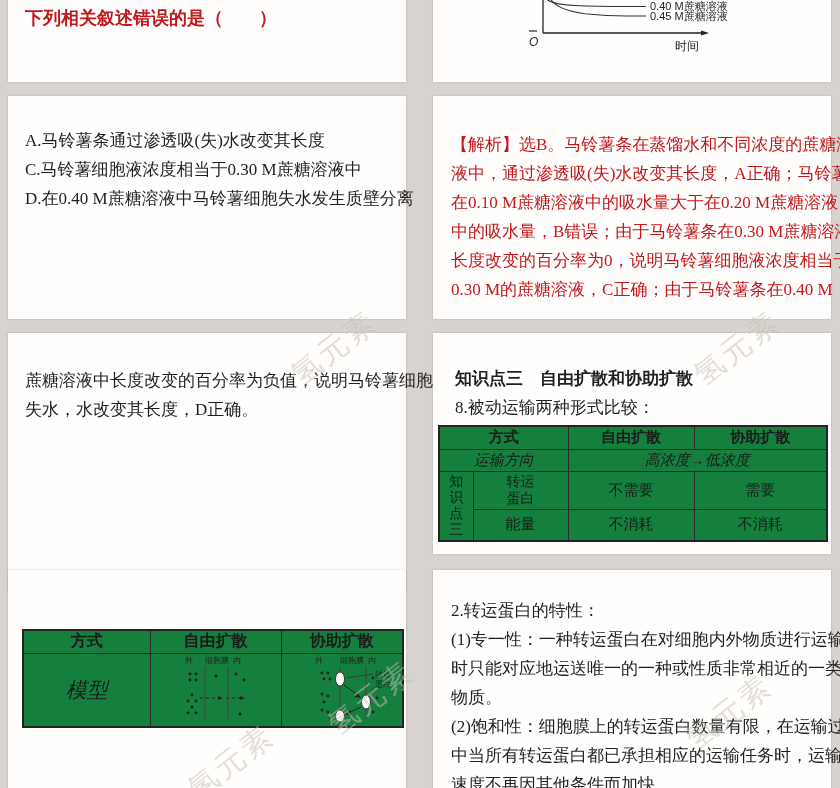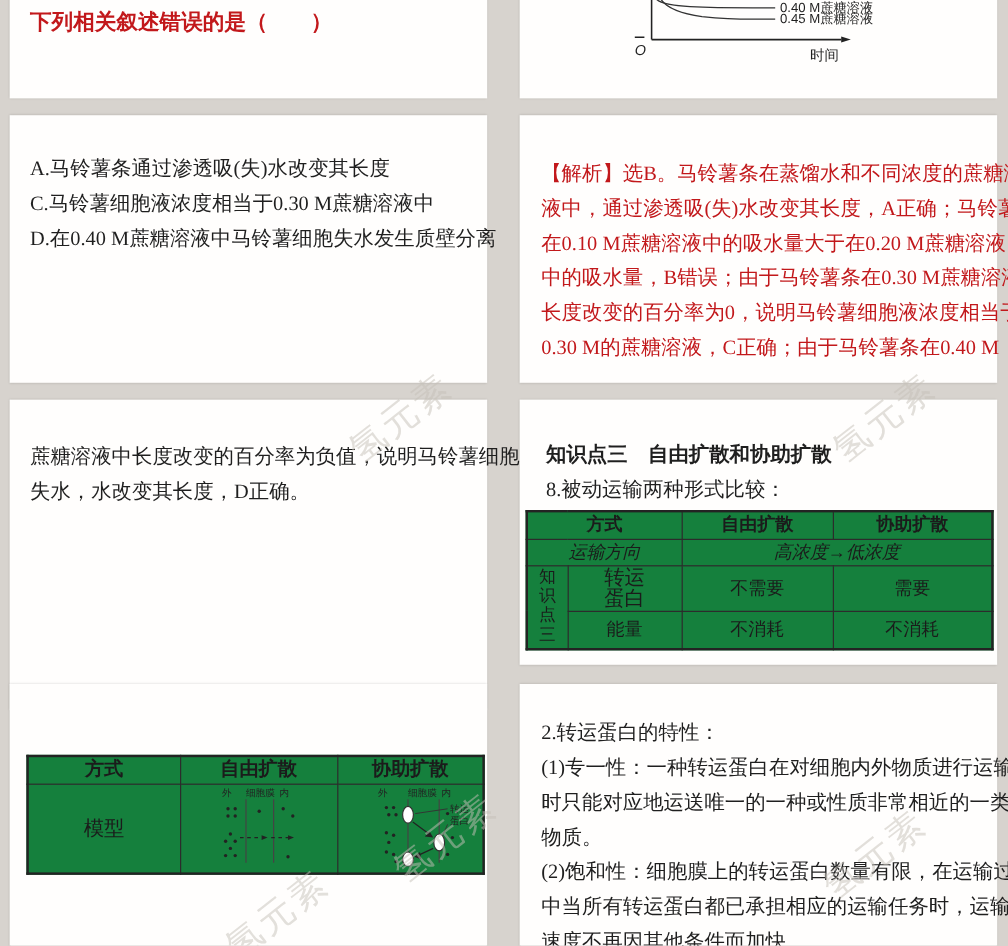--- a/index.html
+++ b/index.html
@@ -10,21 +10,21 @@
   .red .ln, .redtext{color:#c2181b;}
   .block{position:absolute;}
   .heading{font-weight:bold;font-size:17px;color:#1f1f1f;white-space:nowrap;}
   .sub{font-size:17px;color:#1f1f1f;white-space:nowrap;}
   .qline{font-size:18px;font-weight:bold;white-space:nowrap;color:#c2181b;}
   table.cmp{border-collapse:collapse;table-layout:fixed;border:2.5px solid #232323;background:#15803d;}
   table.cmp td{border:1.5px solid #2c2c2c;text-align:center;vertical-align:middle;
                padding:0;font-size:15px;color:#1b1b1b;overflow:hidden;}
   td.hd{font-weight:bold;}
   .vtext{width:16px;margin:0 auto;word-break:break-all;line-height:16px;font-size:14px;}
-  .wrap2{width:34px;margin:0 auto;word-break:break-all;line-height:17px;font-size:17px;}
+  .wrap2{width:34px;margin:0 auto;word-break:break-all;line-height:17px;font-size:14px;}
   .wm{position:absolute;color:#c6c1b9;opacity:.5;font-size:30px;letter-spacing:3px;
       transform:rotate(-38deg);pointer-events:none;z-index:6;white-space:nowrap;}
   svg text{font-family:"Liberation Sans","DejaVu Sans",sans-serif;}
   .chart-label{font-size:11px;fill:#1f1f1f;}
   .axis-label{font-size:12px;fill:#1f1f1f;}
 </style>
 </head>
 <body>
 
 <div class="slide" style="left:8px;top:-140px;height:222px;">
@@ -122,21 +122,21 @@
         <col style="width:131px">
         <col style="width:122px">
       </colgroup>
     <tbody>
         <tr style="height:23px;">
       <td class="hd" style="font-size:16px;">方式</td>
       <td class="hd" style="font-size:16px;">自由扩散</td>
       <td class="hd" style="font-size:16px;">协助扩散</td>
     </tr>
     <tr style="height:71px;">
-      <td style="font-size:17px;">模型</td>
+      <td style="font-size:21px;font-style:italic;">模型</td>
       <td>
         <svg width="127" height="68" viewBox="0 0 127 68">
           <text x="33" y="9" font-size="8" fill="#222">外</text>
           <text x="53" y="9" font-size="8" fill="#222">细胞膜</text>
           <text x="81" y="9" font-size="8" fill="#222">内</text>
           <line x1="53" y1="12" x2="53" y2="65" stroke="#444" stroke-width="1"></line>
           <line x1="76" y1="12" x2="76" y2="65" stroke="#444" stroke-width="1"></line>
           <g fill="#222">
             <circle cx="38" cy="20" r="1.4"></circle>
                 <circle cx="44" cy="20" r="1.4"></circle>

